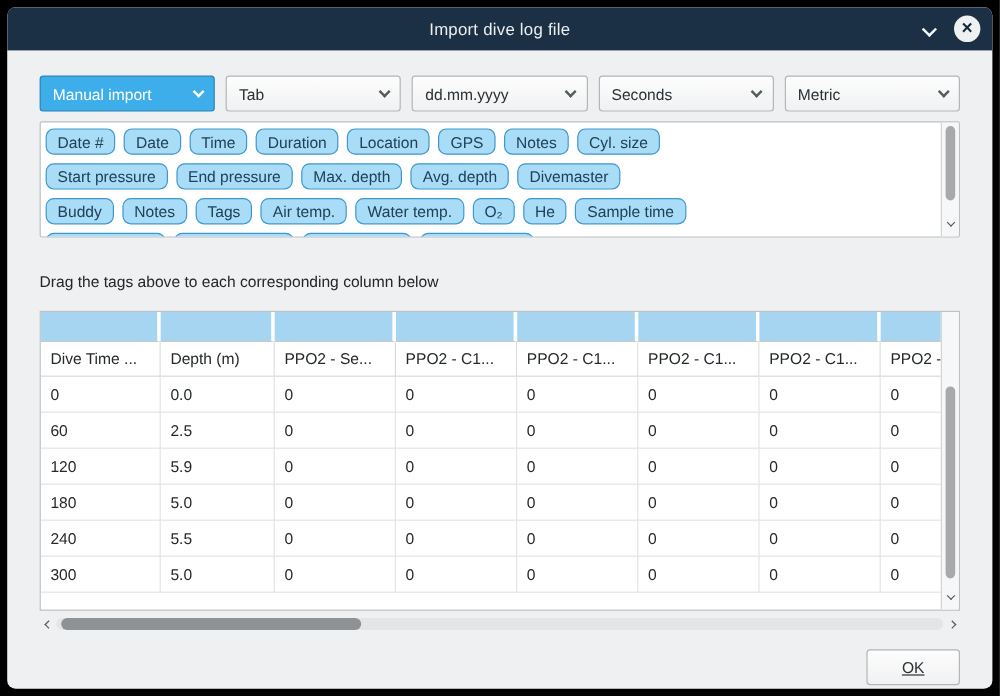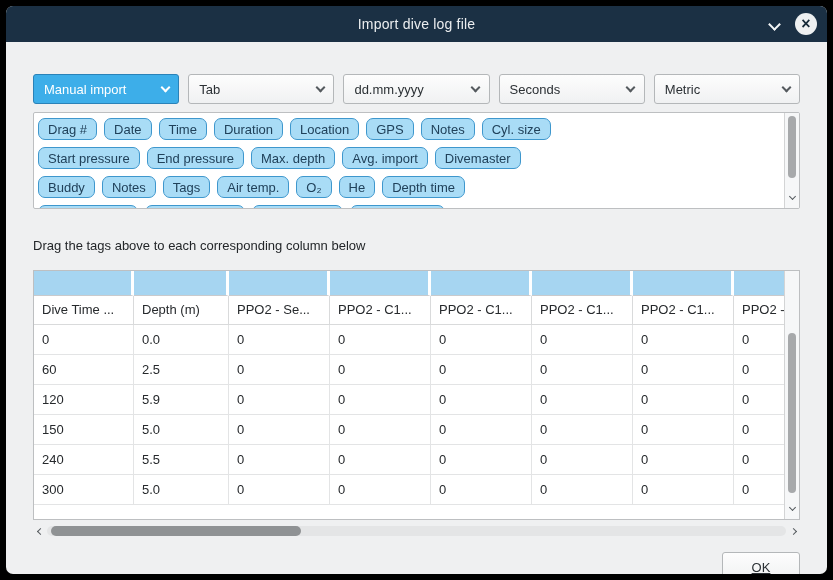--- a/index.html
+++ b/index.html
@@ -28,21 +28,21 @@
   .chev.right { transform:rotate(-45deg); }
   .chev.small { width:5px; height:5px; border-width:1.6px; }
 
   
   .content { padding:0 27px; }
 
   .toolbar { margin-top:21px; display:flex; gap:9px; }
   .combo {
     flex:1; height:30px; border:1px solid #b4b7b9; border-radius:3px;
     background:linear-gradient(#fdfdfd,#f0f1f2);
-    display:flex; align-items:center; font-size:13px; color:#2b3034; cursor:pointer;margin-top:11px;
+    display:flex; align-items:center; font-size:13px; color:#2b3034; cursor:pointer;
   }
   .combo .val { flex:1; padding-left:10px; white-space:nowrap; overflow:hidden; }
   .combo .arrow { width:26px; display:flex; align-items:center; justify-content:center; }
   .combo .arrow .chev { margin-top:-3px; }
   .combo.accent { background:#3daee9; border-color:#2a82b8; color:#ffffff; }
   .combo.accent .chev { border-color:#ffffff; }
 
   
   .tagbox {
     margin-top:8px; height:97px; background:#ffffff; border:1px solid #bdbfc1; border-radius:2px;
@@ -146,44 +146,45 @@
         <span class="val">Metric</span>
         <span class="arrow">
             <i class="chev"></i>
           </span>
       </div>
     </div>
 
     <div class="tagbox">
       <div class="tagrows">
         <div class="tagrow">
-          <span class="tag">Drag #</span>
+          <span class="tag">Date #</span>
           <span class="tag">Date</span>
           <span class="tag">Time</span>
           <span class="tag">Duration</span>
           <span class="tag">Location</span>
           <span class="tag">GPS</span>
           <span class="tag">Notes</span>
           <span class="tag">Cyl. size</span>
         </div>
         <div class="tagrow">
           <span class="tag">Start pressure</span>
           <span class="tag">End pressure</span>
           <span class="tag">Max. depth</span>
-          <span class="tag">Avg. import</span>
+          <span class="tag">Avg. depth</span>
           <span class="tag">Divemaster</span>
         </div>
         <div class="tagrow">
           <span class="tag">Buddy</span>
           <span class="tag">Notes</span>
           <span class="tag">Tags</span>
           <span class="tag">Air temp.</span>
+          <span class="tag">Water temp.</span>
           <span class="tag">O₂</span>
           <span class="tag">He</span>
-          <span class="tag">Depth time</span>
+          <span class="tag">Sample time</span>
         </div>
         <div class="tagrow">
           <span class="tag">Sample depth</span>
           <span class="tag">Sample temp.</span>
           <span class="tag">Sample pO₂</span>
           <span class="tag">Sample CNS</span>
         </div>
       </div>
       <div class="vscroll">
         <div class="vthumb" style="top:3px; height:62px;"></div>
@@ -241,21 +242,21 @@
           <div class="cell">120</div>
           <div class="cell">5.9</div>
           <div class="cell">0</div>
           <div class="cell">0</div>
           <div class="cell">0</div>
           <div class="cell">0</div>
           <div class="cell">0</div>
           <div class="cell">0</div>
         </div>
         <div class="trow data-row">
-          <div class="cell">150</div>
+          <div class="cell">180</div>
           <div class="cell">5.0</div>
           <div class="cell">0</div>
           <div class="cell">0</div>
           <div class="cell">0</div>
           <div class="cell">0</div>
           <div class="cell">0</div>
           <div class="cell">0</div>
         </div>
         <div class="trow data-row">
           <div class="cell">240</div>

